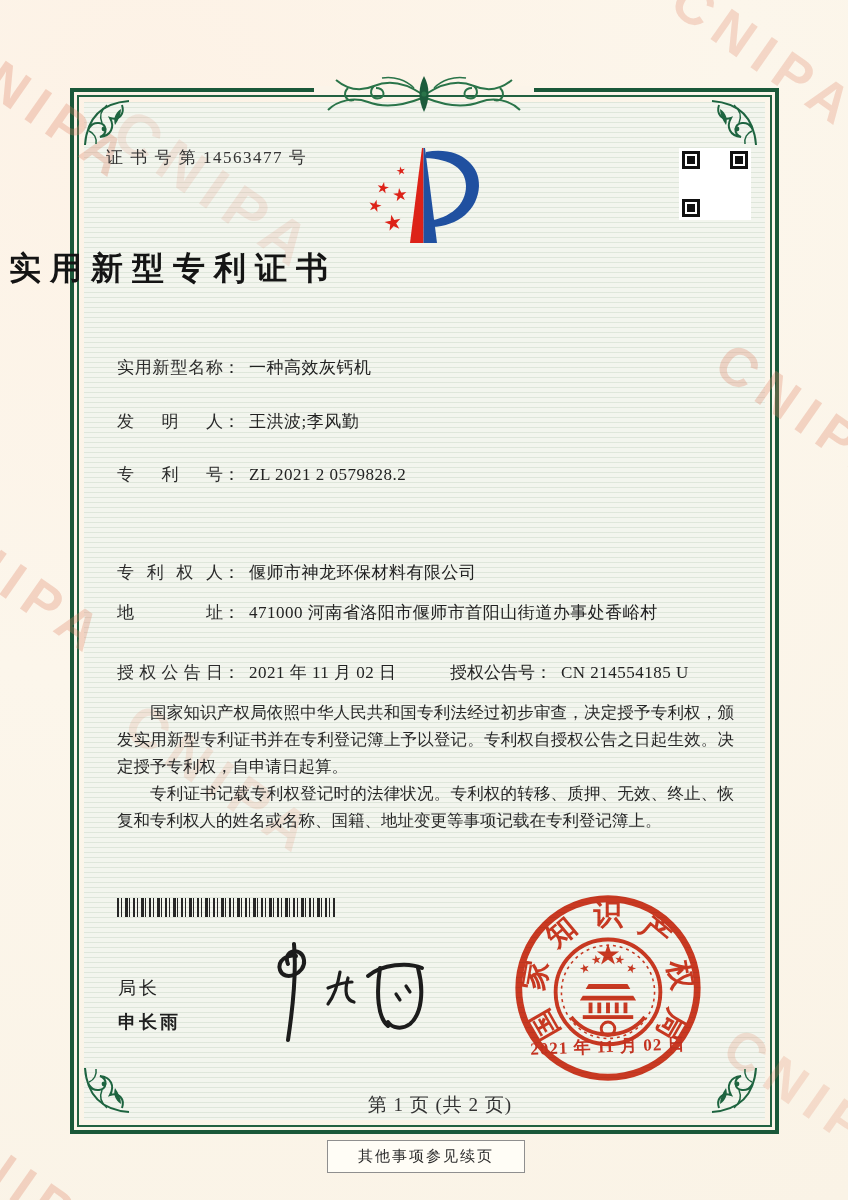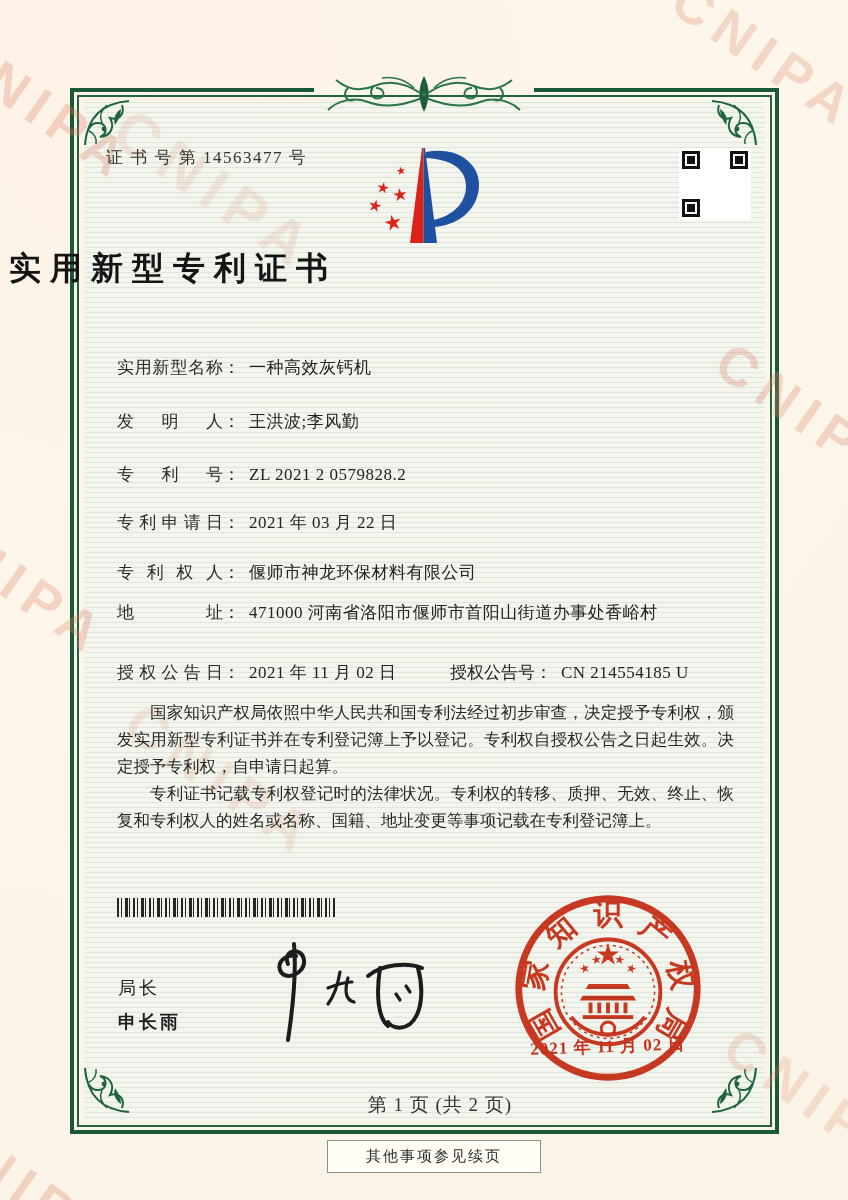--- a/index.html
+++ b/index.html
@@ -81,21 +81,21 @@
   .seal-date{
     position:absolute;left:0;top:144px;width:100%;text-align:center;
     color:#cf2a17;font-size:17px;font-weight:600;letter-spacing:1px;
     transform:rotate(-2deg);white-space:nowrap;
   }
   .page-number{position:absolute;left:16px;top:1092px;width:100%;text-align:center;font-size:19px;letter-spacing:1px;color:#333;}
   .continuation{
     position:absolute;left:327px;top:1140px;width:196px;
     background:#fffdf6;border:1px solid #8f8f8f;
     text-align:center;font-size:15px;letter-spacing:2px;color:#2c2c2c;
-    padding:6px 8px;
+    padding:6px 0;
   }
 </style>
 </head>
 <body>
 
 <div id="page">
 
   <svg width="0" height="0" style="position:absolute" aria-hidden="true">
     <defs>
       <path id="star" d="M0,-1 L0.588,0.809 L-0.951,-0.309 L0.951,-0.309 L-0.588,0.809 Z" fill-rule="nonzero"></path>
@@ -193,23 +193,20 @@
   <div class="title">实用新型专利证书</div>
 
   <div class="frow" style="top:356px">
     <span class="flabel">实用新型名称</span><span class="fcolon">：</span><span class="fvalue">一种高效灰钙机</span>
   </div>
   <div class="frow" style="top:410px">
     <span class="flabel">发明人</span><span class="fcolon">：</span><span class="fvalue">王洪波;李风勤</span>
   </div>
   <div class="frow" style="top:463px">
     <span class="flabel">专利号</span><span class="fcolon">：</span><span class="fvalue">ZL 2021 2 0579828.2</span>
-  </div>
-  <div class="frow" style="top:511px">
-    <span class="flabel">专利申请日</span><span class="fcolon">：</span><span class="fvalue">2021 年 03 月 22 日</span>
   </div>
   <div class="frow" style="top:561px">
     <span class="flabel">专利权人</span><span class="fcolon">：</span><span class="fvalue">偃师市神龙环保材料有限公司</span>
   </div>
   <div class="frow" style="top:601px">
     <span class="flabel">地址</span><span class="fcolon">：</span><span class="fvalue">471000 河南省洛阳市偃师市首阳山街道办事处香峪村</span>
   </div>
   <div class="frow" style="top:661px">
     <span class="flabel">授权公告日</span><span class="fcolon">：</span><span class="fvalue">2021 年 11 月 02 日</span>
     <span class="grant">

